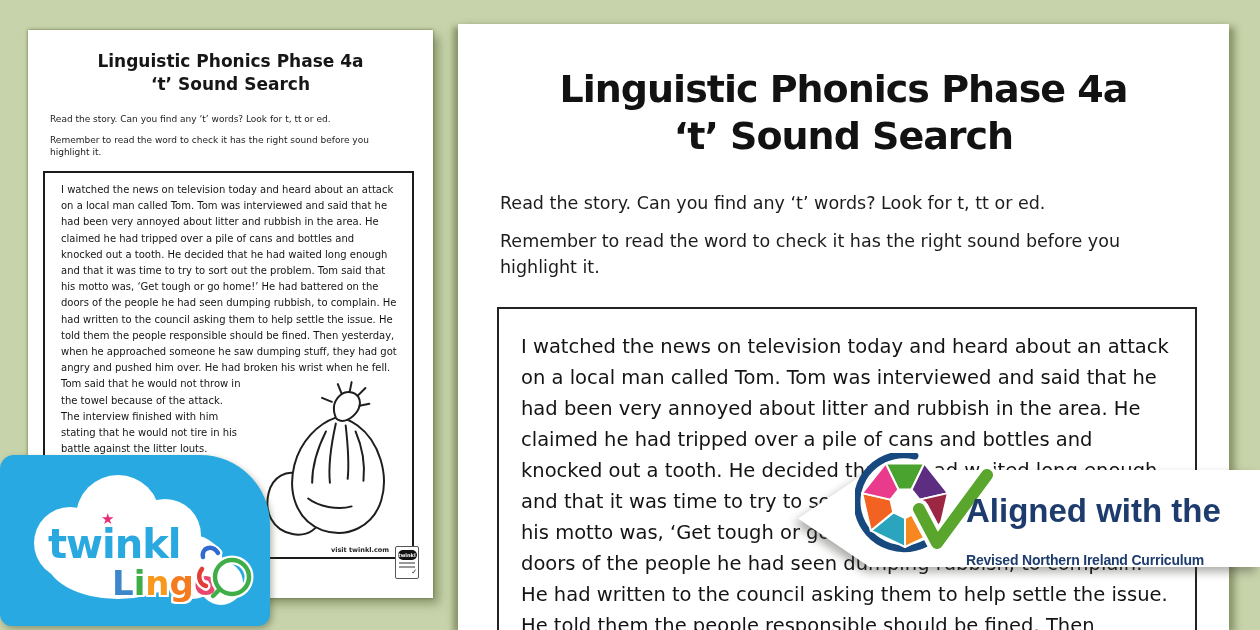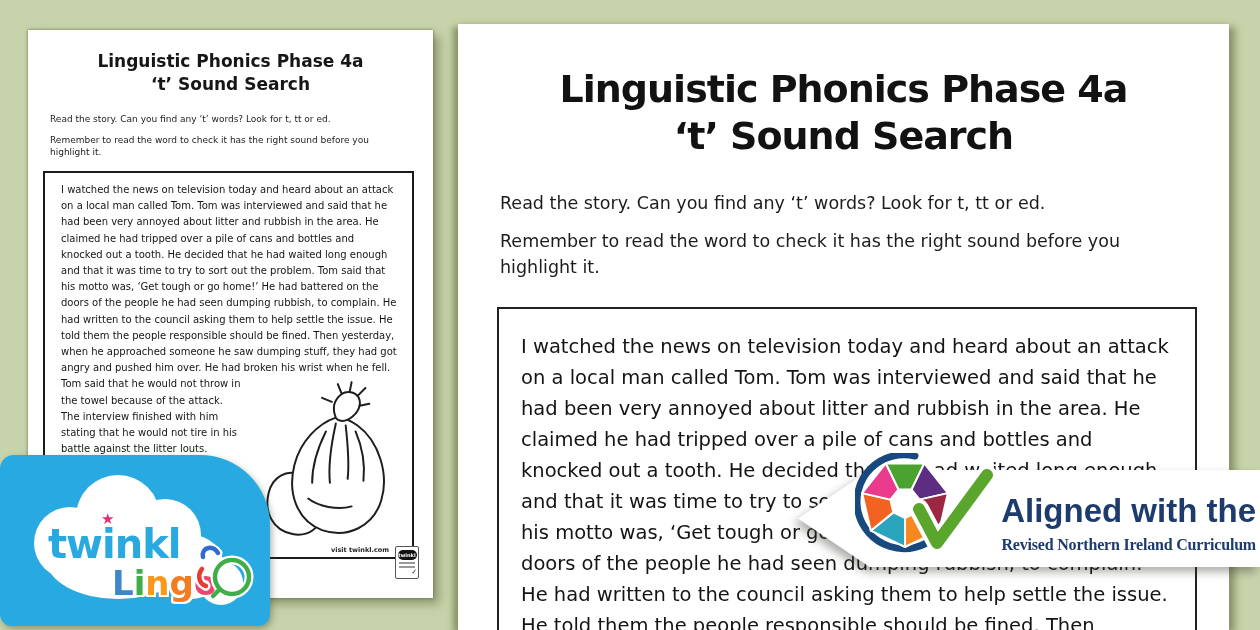--- a/index.html
+++ b/index.html
@@ -67,23 +67,23 @@
   .lingo-doodle{position:absolute;left:194px;top:86px;}
   
   .badge{position:absolute;left:798px;top:448px;width:464px;height:132px;}
   .badge-shadow{position:absolute;inset:0;filter:drop-shadow(-4px 5px 5px rgba(50,50,45,.4));}
   .badge-banner{
     position:absolute;left:0;top:22px;width:462px;height:97px;background:#fff;
     -webkit-clip-path:polygon(0 50%,15.5% 0,100% 0,100% 100%,15.5% 100%);
     clip-path:polygon(0 50%,15.5% 0,100% 0,100% 100%,15.5% 100%);
   }
   .badge-logo{position:absolute;left:57px;top:5px;}
-  .badge-text{position:absolute;left:168px;top:44px;width:290px;text-align:right;font-family:"Liberation Sans",sans-serif;}
+  .badge-text{position:absolute;left:168px;top:44px;width:290px;text-align:left;font-family:"Liberation Sans",sans-serif;}
   .badge-line1{font-size:33px;line-height:38px;font-weight:bold;white-space:nowrap;}
-  .badge-line2{font-size:16px;line-height:17px;font-weight:bold;margin-top:6px;white-space:nowrap;letter-spacing:-.2px;font-family:Liberation Serif, serif;}
+  .badge-line2{font-size:14px;line-height:17px;font-weight:bold;margin-top:22px;white-space:nowrap;letter-spacing:-.2px;}
   b{font-weight:normal;}
 </style>
 </head>
 <body style="background: rgb(199, 211, 170);">
 
 <div class="page page-left">
   <div class="pl-title">
     <div>Linguistic Phonics Phase 4a</div>
     <div>‘t’ Sound Search</div>
   </div>

